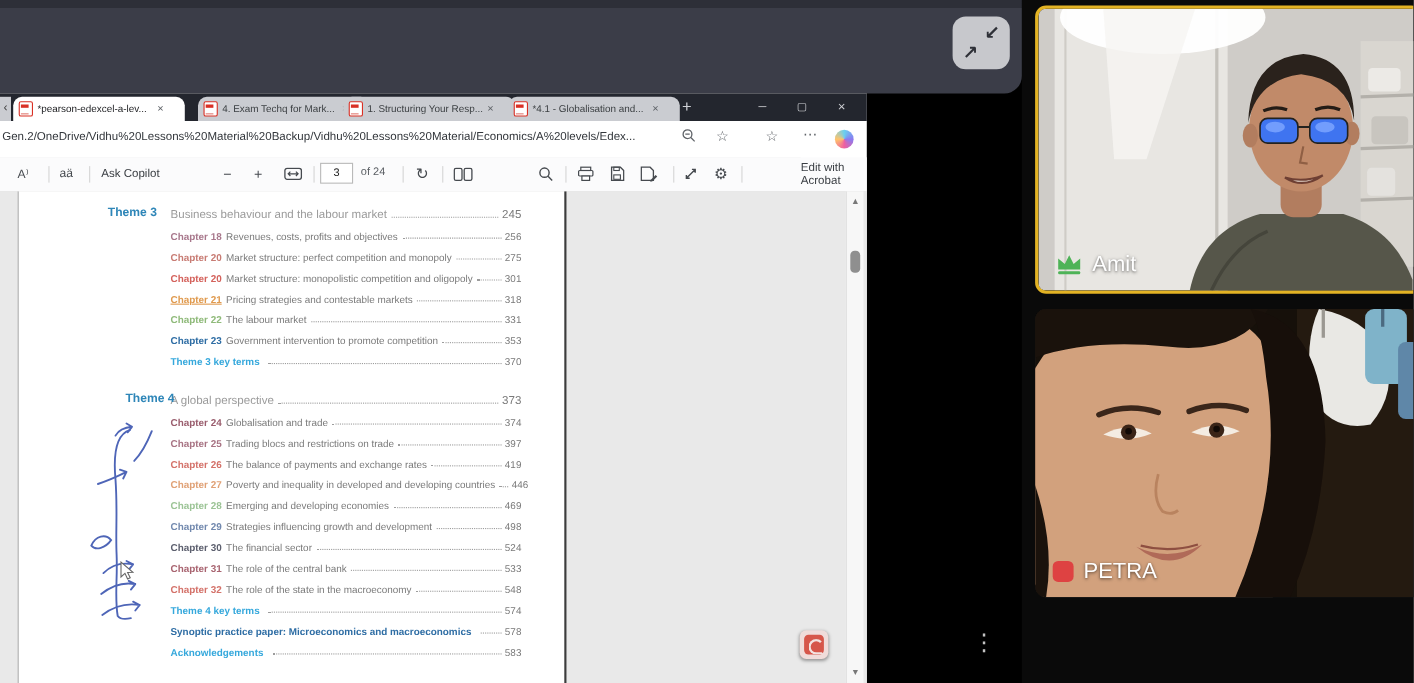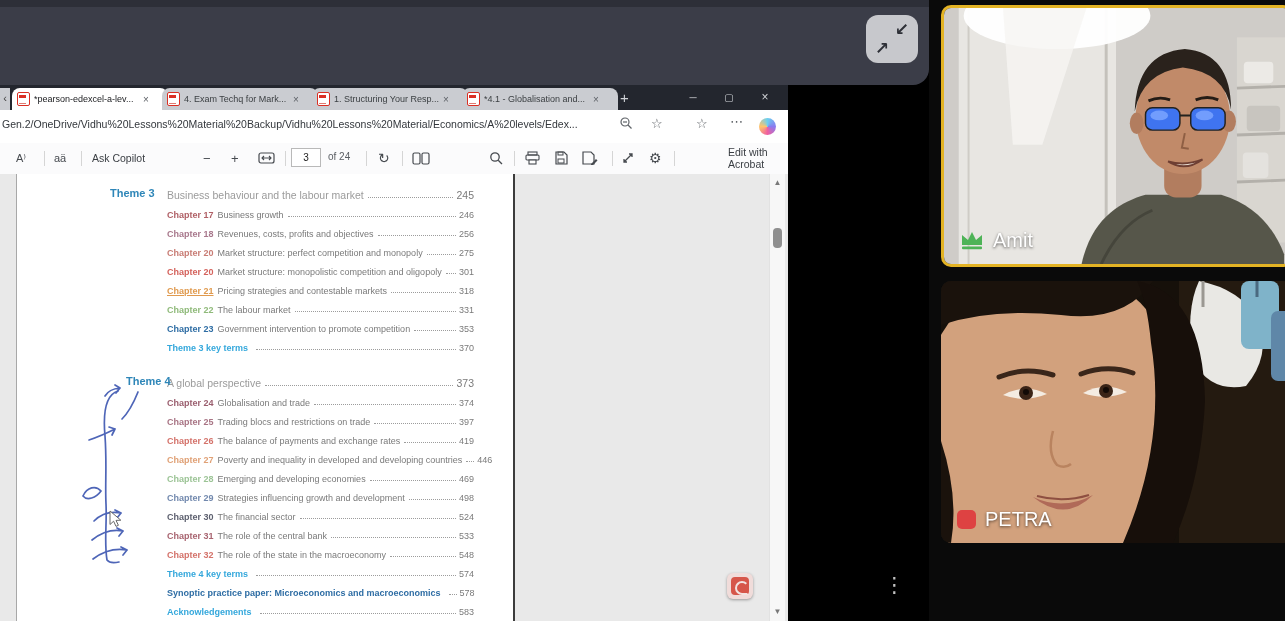--- a/index.html
+++ b/index.html
@@ -47,21 +47,21 @@
   .pageinput{left:291px;top:5px;width:28px;height:17px;background:#fff;border:1px solid #b9b9b9;
              font-size:10px;color:#222;text-align:center;line-height:17px;}
   .oftotal{left:328px;top:8px;font-size:10px;color:#5a5e63;}
   .tbtext{font-size:10.5px;color:#3a3e43;}
   .tbi svg{display:block;}
 
   
   .pdfarea{left:0;top:89px;width:788px;height:447px;background:#e9e9e9;}
   .page{left:16px;top:0;width:496px;height:447px;background:#fff;
         border-left:1px solid #a8a8a8;border-right:2px solid #3c3c3c;}
-  .toc{position:absolute;left:16px;top:0;right:0;padding-top:6px;padding-left:36px;}
+  .toc{position:absolute;left:4px;top:0;right:0;padding-top:6px;padding-left:36px;}
   .toc-row{position:relative;height:19px;padding-left:98px;padding-right:39px;
            display:flex;align-items:flex-end;font-size:9px;color:#7a7a7a;cursor:pointer;}
   .toc-label{font-weight:bold;margin-right:4px;white-space:nowrap;}
   .toc-title{white-space:nowrap;margin-right:1px;}
   .toc-dots{flex:1;border-bottom:1.6px dotted #9c9c9c;margin:0 3px 3px 3px;min-width:8px;}
   .toc-page{color:#7a7a7a;}
   .toc-row.theme{height:21px;font-size:10.5px;}
   .toc-row.theme .toc-label{position:absolute;left:41px;bottom:2px;font-size:11px;}
   .toc-row.theme .toc-title{color:#9b9b9b;}
   .toc-row.gap{margin-top:15px;}
@@ -105,21 +105,21 @@
     <div class="abs tabbar">
       <div class="abs tab-sliver">‹</div>
       <div>
 
           <div class="abs tab active" style="left: 12px; width: 146px;">
             <span class="pdfic"></span>
             <span class="tab-title">*pearson-edexcel-a-lev...</span>
             <span class="tab-x">×</span>
           </div>
 
-          <div class="abs tab" style="left: 162px; width: 146px;">
+          <div class="abs tab" style="left: 180px; width: 146px;">
             <span class="pdfic"></span>
             <span class="tab-title">4. Exam Techq for Mark...</span>
             <span class="tab-x">×</span>
           </div>
 
           <div class="abs tab" style="left: 312px; width: 146px;">
             <span class="pdfic"></span>
             <span class="tab-title">1. Structuring Your Resp...</span>
             <span class="tab-x">×</span>
           </div>
@@ -219,26 +219,20 @@
       <div class="abs page">
         <div class="toc">
 
             <div class="toc-row theme">
               <span class="toc-label" style="color: rgb(46, 134, 184);">Theme 3</span>
               <span class="toc-title">Business behaviour and the labour market</span>
               <span class="toc-dots"></span>
               <span class="toc-page">245</span>
             </div>
 
-            <div class="toc-row">
-              <span class="toc-label" style="color: rgb(176, 96, 102);">Chapter 17</span>
-              <span class="toc-title">Business growth</span>
-              <span class="toc-dots"></span>
-              <span class="toc-page">246</span>
-            </div>
 
             <div class="toc-row">
               <span class="toc-label" style="color: rgb(168, 120, 140);">Chapter 18</span>
               <span class="toc-title">Revenues, costs, profits and objectives</span>
               <span class="toc-dots"></span>
               <span class="toc-page">256</span>
             </div>
 
             <div class="toc-row">
               <span class="toc-label" style="color: rgb(200, 124, 116);">Chapter 20</span>

